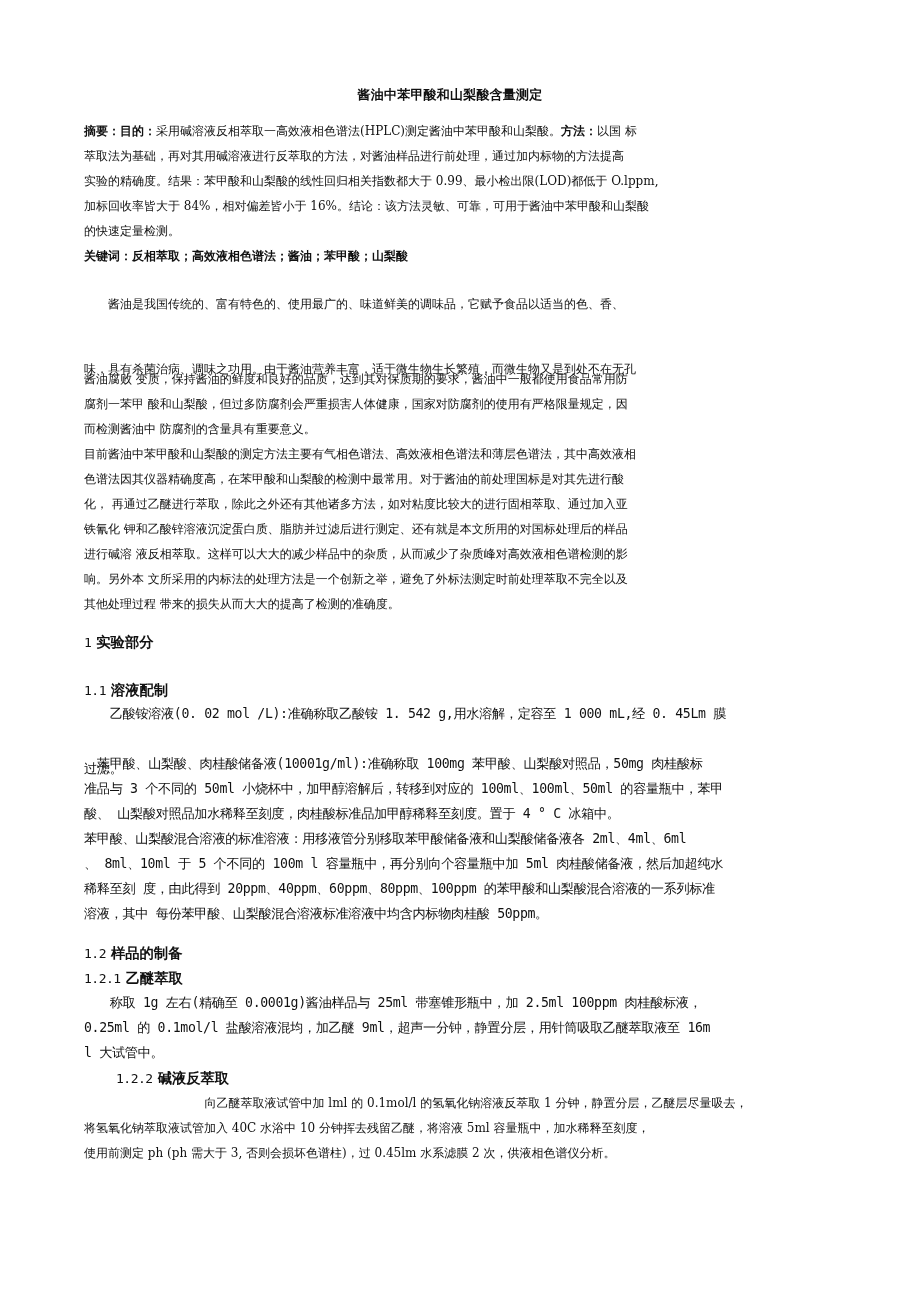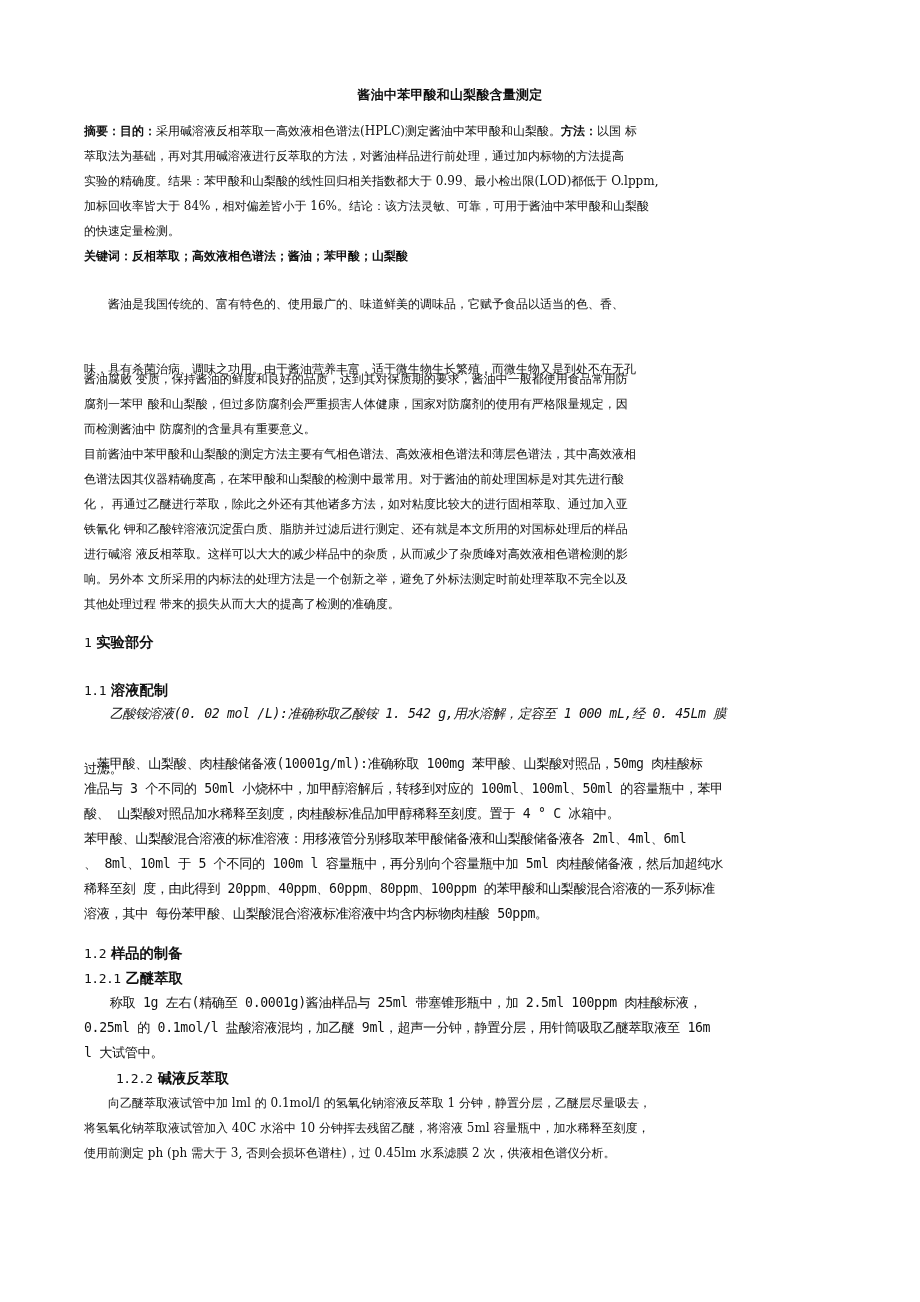--- a/index.html
+++ b/index.html
@@ -60,21 +60,21 @@
   <div class="line" style="top:569px;">响。另外本  文所采用的内标法的处理方法是一个创新之举，避免了外标法测定时前处理萃取不完全以及</div>
   <div class="line" style="top:594px;">其他处理过程  带来的损失从而大大的提高了检测的准确度。</div>
 
   <div class="heading" style="top:632px;">
     <span class="num">1</span> <span>实验部分</span>
   </div>
 
   <div class="heading" style="top:680px;">
     <span class="num">1.1</span> <span>溶液配制</span>
   </div>
-  <div class="line mono" style="top:704px;font-style:italic;">　　乙酸铵溶液(0. 02 mol /L):准确称取乙酸铵 1. 542 g,用水溶解，定容至 1 000 mL,经 0. 45Lm 膜</div>
+  <div class="line mono" style="top:704px;">　　乙酸铵溶液(0. 02 mol /L):准确称取乙酸铵 1. 542 g,用水溶解，定容至 1 000 mL,经 0. 45Lm 膜</div>
   <div class="line mono" style="top:759px;">过滤。</div>
   <div class="line mono" style="top:754px;">　苯甲酸、山梨酸、肉桂酸储备液(10001g/ml):准确称取 100mg 苯甲酸、山梨酸对照品，50mg 肉桂酸标</div>
   <div class="line mono" style="top:779px;">准品与 3 个不同的 50ml 小烧杯中，加甲醇溶解后，转移到对应的 100ml、100ml、50ml 的容量瓶中，苯甲</div>
   <div class="line mono" style="top:804px;">酸、 山梨酸对照品加水稀释至刻度，肉桂酸标准品加甲醇稀释至刻度。置于 4 ° C 冰箱中。</div>
   <div class="line mono" style="top:829px;">苯甲酸、山梨酸混合溶液的标准溶液：用移液管分别移取苯甲酸储备液和山梨酸储备液各 2ml、4ml、6ml</div>
   <div class="line mono" style="top:854px;">、 8ml、10ml 于 5 个不同的 100m l 容量瓶中，再分别向个容量瓶中加 5ml 肉桂酸储备液，然后加超纯水</div>
   <div class="line mono" style="top:879px;">稀释至刻 度，由此得到 20ppm、40ppm、60ppm、80ppm、100ppm 的苯甲酸和山梨酸混合溶液的一系列标准</div>
   <div class="line mono" style="top:904px;">溶液，其中 每份苯甲酸、山梨酸混合溶液标准溶液中均含内标物肉桂酸 50ppm。</div>
 
   <div class="heading" style="top:943px;">
@@ -83,17 +83,17 @@
   <div class="heading" style="top:968px;">
     <span class="num">1.2.1</span> <span>乙醚萃取</span>
   </div>
   <div class="line mono" style="top:993px;">　　称取 1g 左右(精确至 0.0001g)酱油样品与 25ml 带塞锥形瓶中，加 2.5ml 100ppm 肉桂酸标液，</div>
   <div class="line mono" style="top:1018px;">0.25ml 的 0.1mol/l 盐酸溶液混均，加乙醚 9ml，超声一分钟，静置分层，用针筒吸取乙醚萃取液至 16m</div>
   <div class="line mono" style="top:1043px;">l 大试管中。</div>
 
   <div class="heading" style="top:1068px; left:116px;">
     <span class="num">1.2.2</span> <span>碱液反萃取</span>
   </div>
-  <div class="line" style="top:1093px;">　　向乙醚萃取液试管中加 lml 的 0.1mol/l 的氢氧化钠溶液反萃取 1 分钟，静置分层，乙醚层尽量吸去，</div>
+  <div class="line" style="top:1093px;text-align:center;">　　向乙醚萃取液试管中加 lml 的 0.1mol/l 的氢氧化钠溶液反萃取 1 分钟，静置分层，乙醚层尽量吸去，</div>
   <div class="line" style="top:1118px;">将氢氧化钠萃取液试管加入 40C 水浴中 10 分钟挥去残留乙醚，将溶液 5ml 容量瓶中，加水稀释至刻度，</div>
   <div class="line" style="top:1143px;">使用前测定 ph (ph 需大于 3, 否则会损坏色谱柱)，过 0.45lm 水系滤膜 2 次，供液相色谱仪分析。</div>
 
 </div>
 
 </body></html>

